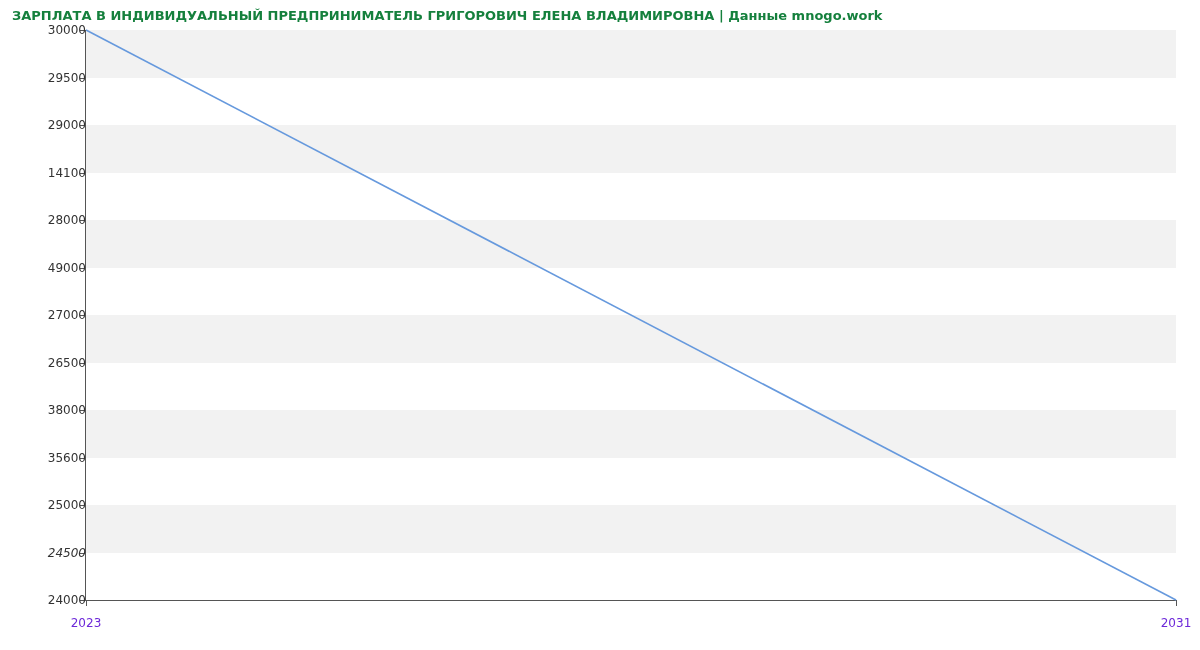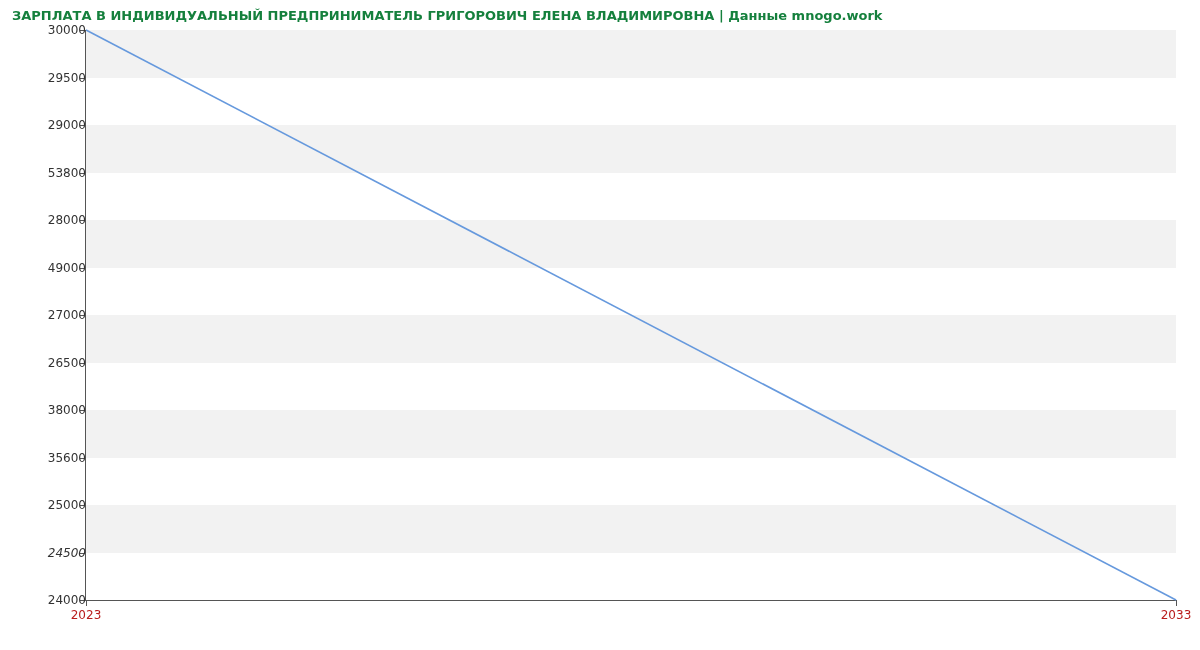--- a/index.html
+++ b/index.html
@@ -60,23 +60,23 @@
   .tick-x {
     position: absolute;
     bottom: -6px;
     width: 1px;
     height: 6px;
     background: #555;
   }
   .tick-x-label {
     position: absolute;
     top: 100%;
-    margin-top: 8px;
+    margin-top: 16px;
     font-size: 12px;
-    color: #b91c1c;
+    color: #6d28d9;
     transform: translateX(-50%);
     white-space: nowrap;
   }
   svg.line-layer {
     position: absolute;
     left: 0;
     top: 0;
     width: 100%;
     height: 100%;
     overflow: visible;
@@ -109,25 +109,25 @@
       <div class="tick-y-label" style="top: 380px;">38000</div>
       <div class="tick-y" style="top: 332.5px;"></div>
       <div class="tick-y-label" style="top: 332.5px;">26500</div>
       <div class="tick-y" style="top: 285px;"></div>
       <div class="tick-y-label" style="top: 285px;">27000</div>
       <div class="tick-y" style="top: 237.5px;"></div>
       <div class="tick-y-label" style="top: 237.5px;">49000</div>
       <div class="tick-y" style="top: 190px;"></div>
       <div class="tick-y-label" style="top: 190px;">28000</div>
       <div class="tick-y" style="top: 142.5px;"></div>
-      <div class="tick-y-label" style="top: 142.5px;">53800</div>
+      <div class="tick-y-label" style="top: 142.5px;">14100</div>
       <div class="tick-y" style="top: 95px;"></div>
       <div class="tick-y-label" style="top: 95px;">29000</div>
       <div class="tick-y" style="top: 47.5px;"></div>
       <div class="tick-y-label" style="top: 47.5px; text-align: center;">29500</div>
       <div class="tick-y" style="top: 0px;"></div>
       <div class="tick-y-label" style="top: 0px;">30000</div>
       <div class="tick-x" style="left: 0px;"></div>
       <div class="tick-x-label" style="left: 0px;">2023</div>
       <div class="tick-x" style="left: 1090px;"></div>
-      <div class="tick-x-label" style="left: 1090px;">2033</div>
+      <div class="tick-x-label" style="left: 1090px;">2031</div>
     </div>
 </div>
 
 </body></html>

